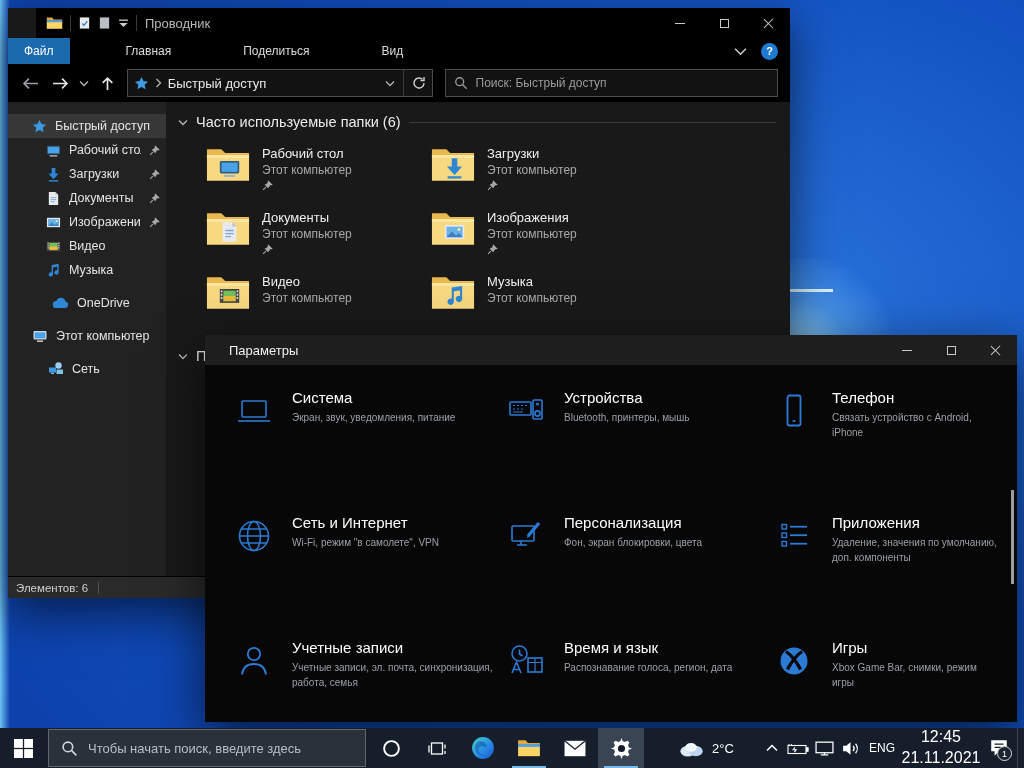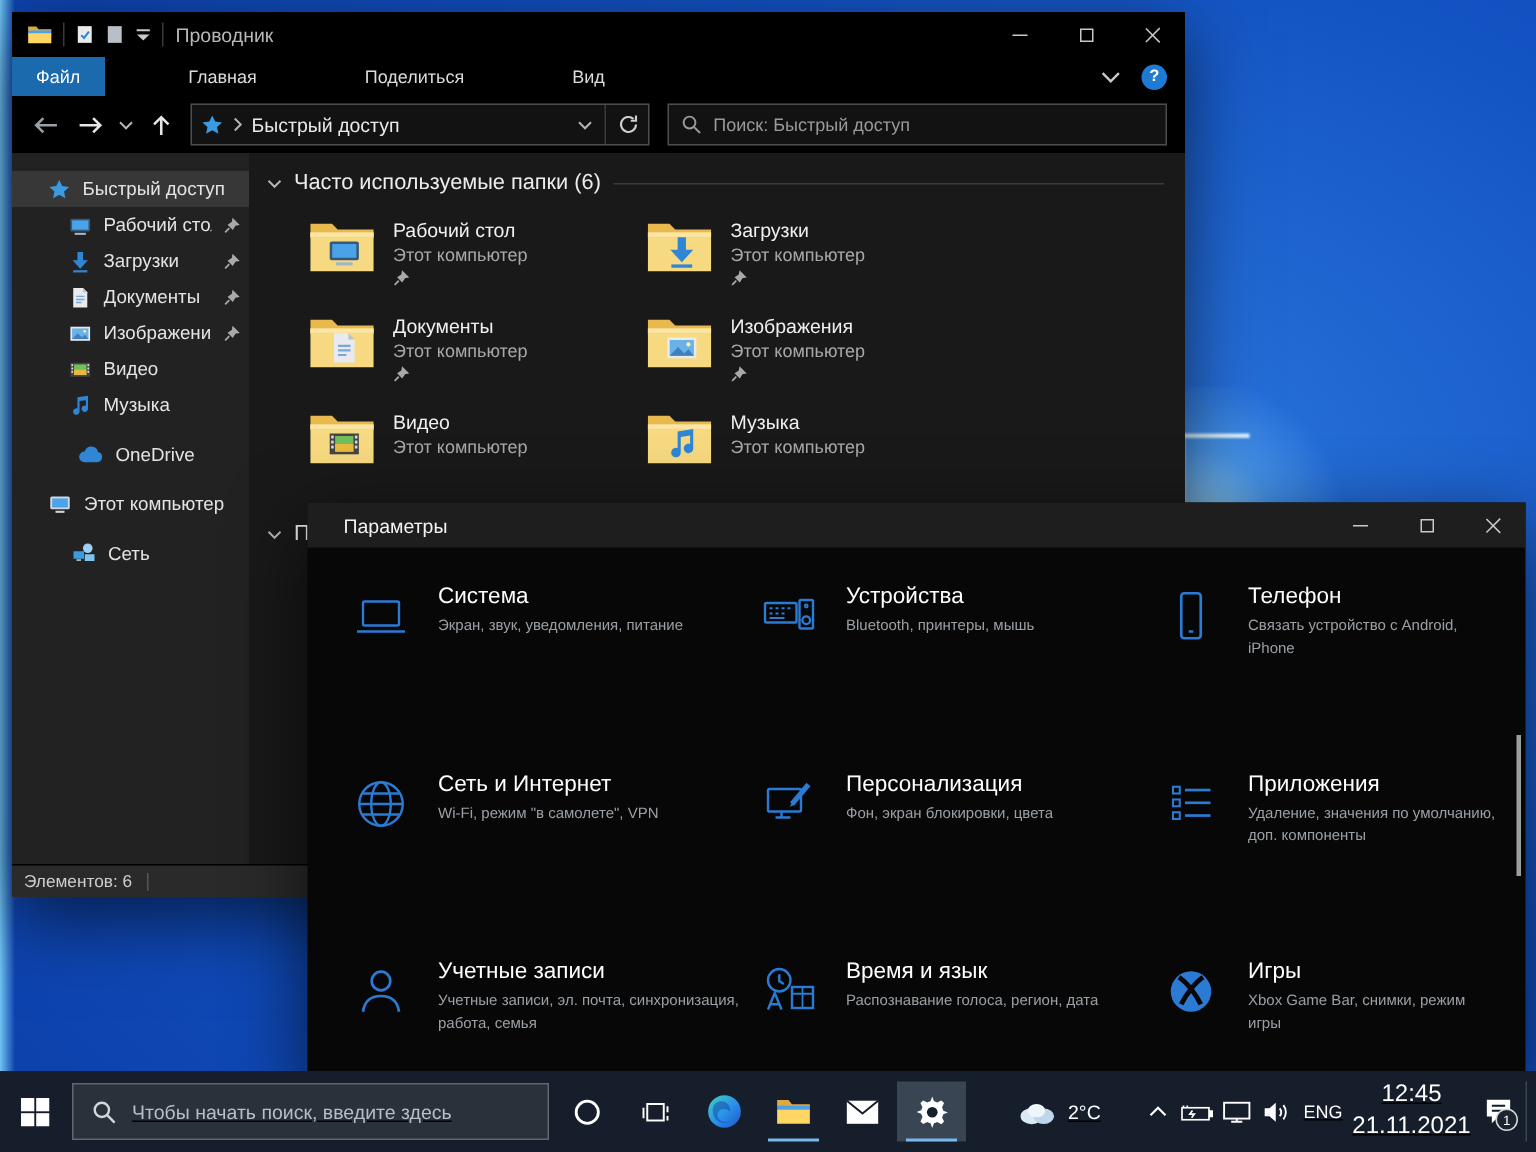--- a/index.html
+++ b/index.html
@@ -17,21 +17,21 @@
   .win-btn { width:44px; height:100%; display:flex; align-items:center; justify-content:center; }
   .glyph-min { width:10px; height:1px; background:#c9c9c9; }
   .glyph-max { width:9px; height:9px; border:1px solid #c9c9c9; }
   .glyph-close { position:relative; width:11px; height:11px; }
   .glyph-close::before,.glyph-close::after { content:""; position:absolute; left:5px; top:-1px; width:1.4px; height:13px; background:#c9c9c9; }
   .glyph-close::before { transform:rotate(45deg);} .glyph-close::after { transform:rotate(-45deg);}
 
   
   .explorer { position:absolute; left:8px; top:8px; width:782px; height:590px;
     background:#191919; box-shadow:0 14px 46px rgba(0,0,0,.6); display:flex; flex-direction:column; }
-  .ex-titlebar { height:30px; background:#000; display:flex; align-items:center; flex:0 0 auto; }
+  .ex-titlebar { height:30px; background:#000; display:flex; align-items:center; flex:0 0 auto;margin-left:28px; }
   .qat { display:flex; align-items:center; gap:7px; padding-left:10px; }
   .qat .sep { width:1px; height:16px; background:#3a3a3a; }
   .ex-title { color:#b8b8b8; font-size:13px; margin-left:8px; }
   .ex-titlebar .spacer, .st-titlebar .spacer { flex:1; }
   .ex-tabs { height:26px; background:#000; display:flex; align-items:stretch; flex:0 0 auto;gap:40px; }
   .tab { padding:0 16px; display:flex; align-items:center; font-size:12px; color:#dcdcdc; }
   .tab.active { background:#1a6aad; color:#fff; }
   .ribbon-right { margin-left:auto; display:flex; align-items:center; gap:14px; padding-right:12px; }
   .help-circle { width:17px; height:17px; border-radius:50%; background:#1f7ad4; color:#fff;
     font-size:11px; font-weight:bold; display:flex; align-items:center; justify-content:center; }
@@ -70,22 +70,22 @@
   .st-title { color:#f2f2f2; font-size:13px; padding-left:24px; }
   .st-content { position:relative; flex:1; padding:24px 20px 0 28px; display:grid;
     grid-template-columns:272px 268px auto; grid-auto-rows:125px; }
   .st-tile { display:flex; gap:17px; align-items:flex-start; }
   .st-tile .ticon { width:42px; flex:0 0 auto; display:flex; justify-content:center; padding-top:2px; }
   .st-tile .t-title { color:#fff; font-size:15px; margin-bottom:5px; }
   .st-tile .t-sub { color:#9aa0a6; font-size:10px; line-height:1.45; max-width:205px; }
   .st-scroll { position:absolute; right:3px; top:125px; width:3px; height:94px; background:#9d9d9d; }
 
   
-  .taskbar { position:absolute; left:0; bottom:0; width:1024px; height:54px; background:#151e2a;
-    display:flex; align-items:center; z-index:10;text-decoration:underline; }
+  .taskbar { position:absolute; left:0; bottom:0; width:1024px; height:40px; background:#151e2a;
+    display:flex; align-items:center; z-index:10; }
   .tb-btn { width:46px; height:40px; display:flex; align-items:center; justify-content:center; position:relative; }
   .tb-btn.open::after { content:""; position:absolute; bottom:0; left:6px; right:6px; height:2px; background:#76b9ed; }
   .tb-btn.active { background:#3a4553; }
   .tb-search { width:318px; height:38px; margin:1px 2px; background:#29313b; border:1px solid #5f6770;
     display:flex; align-items:center; gap:10px; padding:0 12px; }
   .tb-search-text { color:#b9bec4; font-size:13px; }
   .tb-weather { display:flex; align-items:center; gap:8px; margin-left:34px; color:#fff; font-size:13px; }
   .tray { display:flex; align-items:center; margin-left:auto; }
   .tray-ico { width:26px; height:40px; display:flex; align-items:center; justify-content:center; }
   .tray-lang { width:38px; text-align:center; color:#fff; font-size:12px; }

